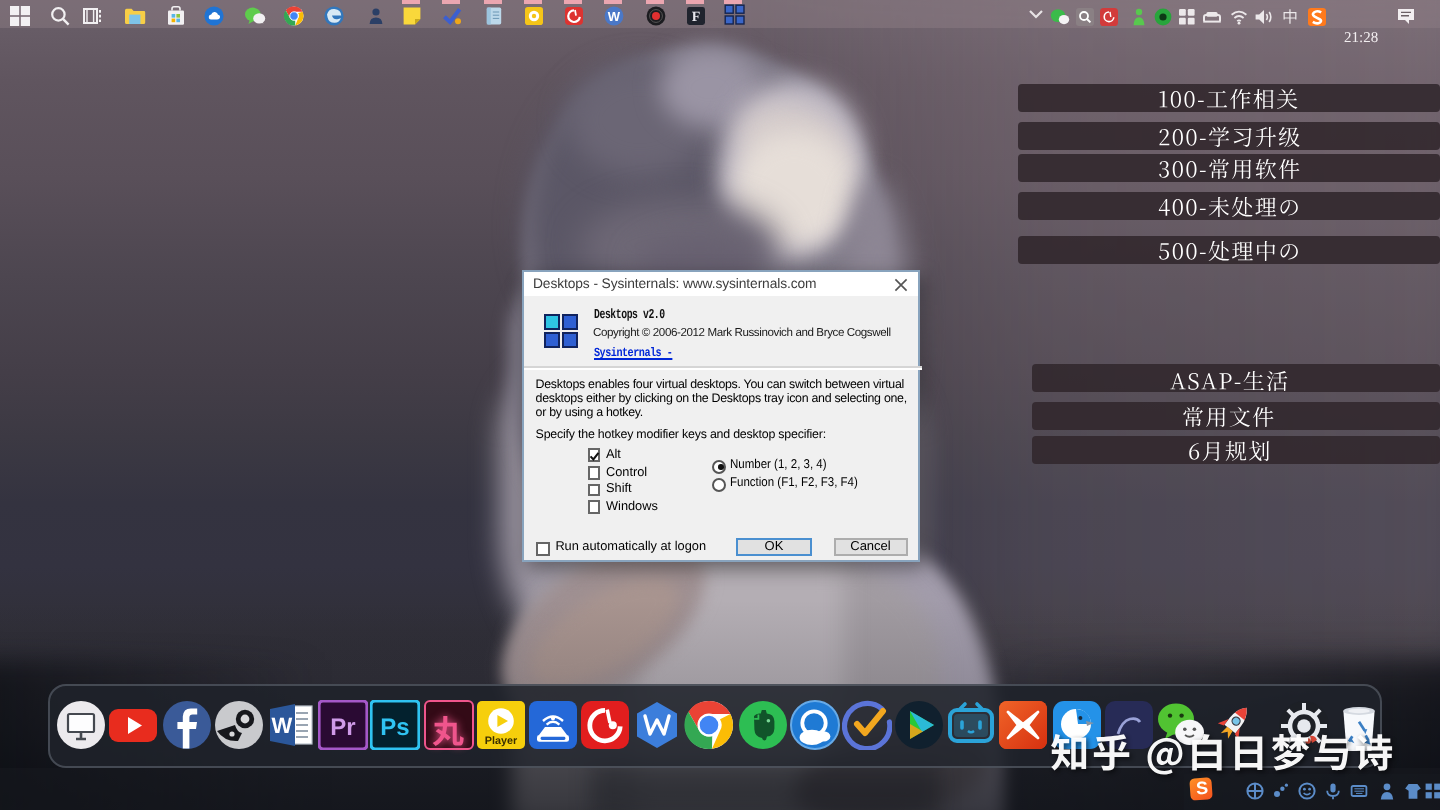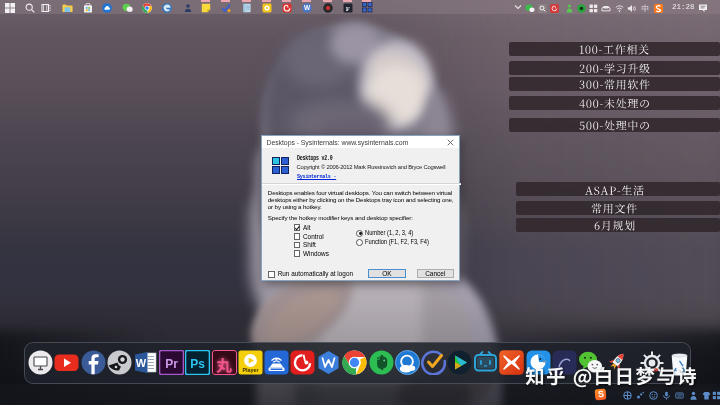--- a/index.html
+++ b/index.html
@@ -357,21 +357,21 @@
           <path transform="translate(0,0)" d="M458 840V661H96V186H171V248H458V-79H537V248H825V191H902V661H537V840ZM171 322V588H458V322ZM825 322H537V588H825Z"></path>
         </g>
       </svg>
     </div>
     <div style="position:absolute;left:653.5px;top:3.5px">
       <svg width="9" height="9" viewBox="0 0 9 9">
         <rect width="9" height="9" rx="1.6" fill="#ff7a1c"></rect>
         <path d="M6.6 2.2 Q4.5 1 3 2.2 Q1.8 3.2 3.2 4.2 Q4.5 5 5.8 5.6 Q7.2 6.5 5.9 7.3 Q4.4 8.2 2.4 6.9" stroke="#fff" stroke-width="1.3" fill="none"></path>
       </svg>
     </div>
-    <div style="position:absolute;left:672px;top:3px;font-family:Liberation Mono, monospace;font-size:7.5px;color:#f2eef0">21:28</div>
+    <div style="position:absolute;left:672px;top:14px;font-family:Liberation Serif, serif;font-size:7.5px;color:#f2eef0">21:28</div>
     <div style="position:absolute;left:697.5px;top:2.5px">
       <svg width="10" height="10" viewBox="0 0 10 10">
         <path d="M1 1.5 L9 1.5 L9 7 L6.5 7 L6.5 9 L4.5 7 L1 7 Z" fill="#f2eef0"></path>
         <path d="M2.5 3.2 L7.5 3.2 M2.5 4.9 L6.5 4.9" stroke="#6b5f64" stroke-width="0.7"></path>
       </svg>
     </div>
 <div id="dlg">
       <div id="dlgtitle">Desktops - Sysinternals: www.sysinternals.com<svg width="7" height="7" style="position:absolute;right:5px;top:3px" viewBox="0 0 10 10">
           <path d="M1 1 L9 9 M9 1 L1 9" stroke="#555" stroke-width="1.2" fill="none"></path>
         </svg></div>

